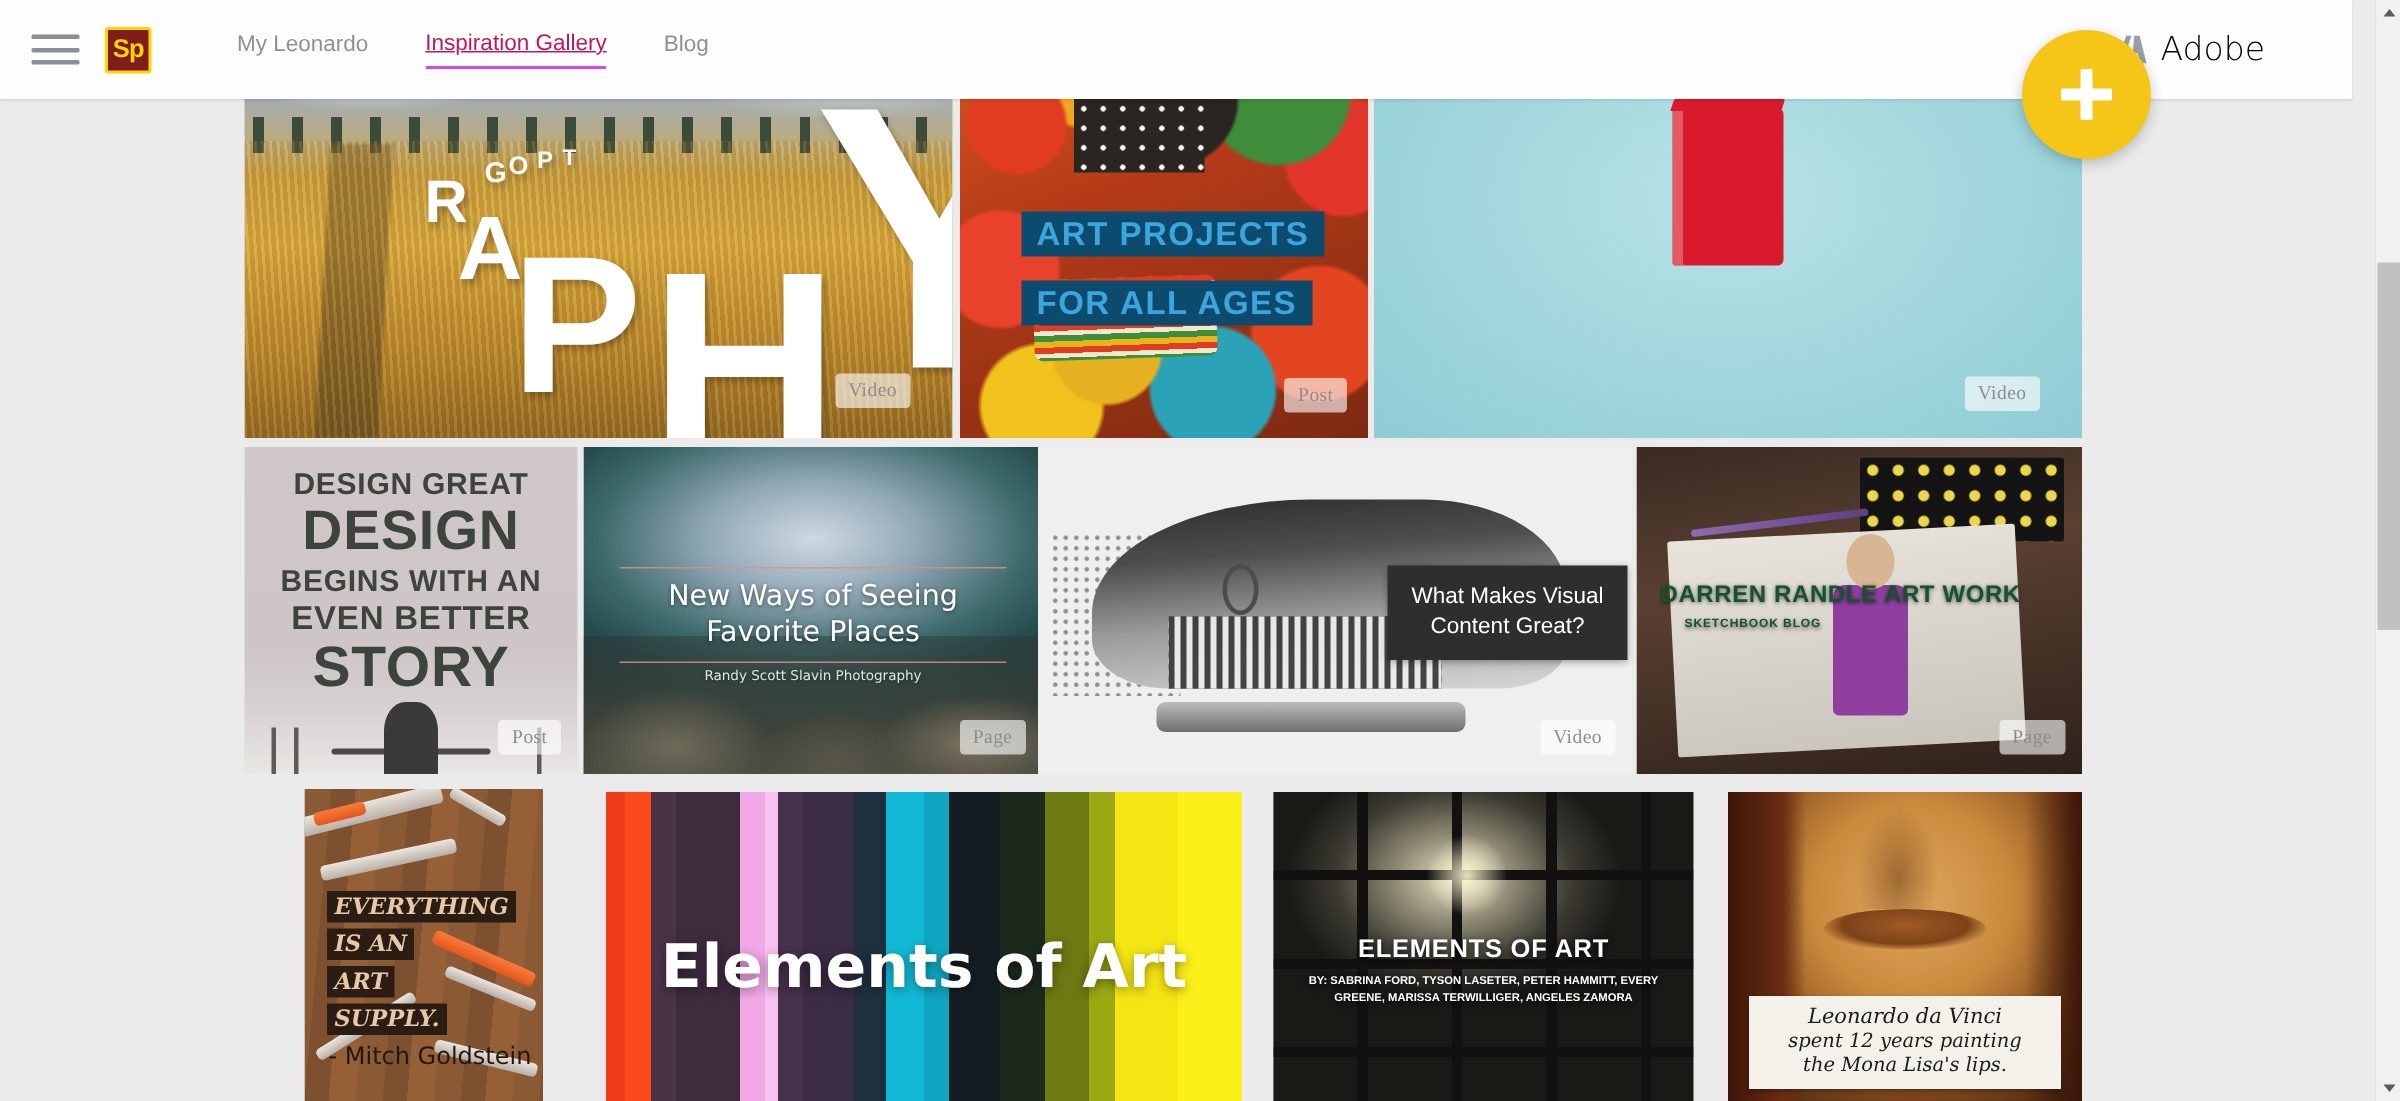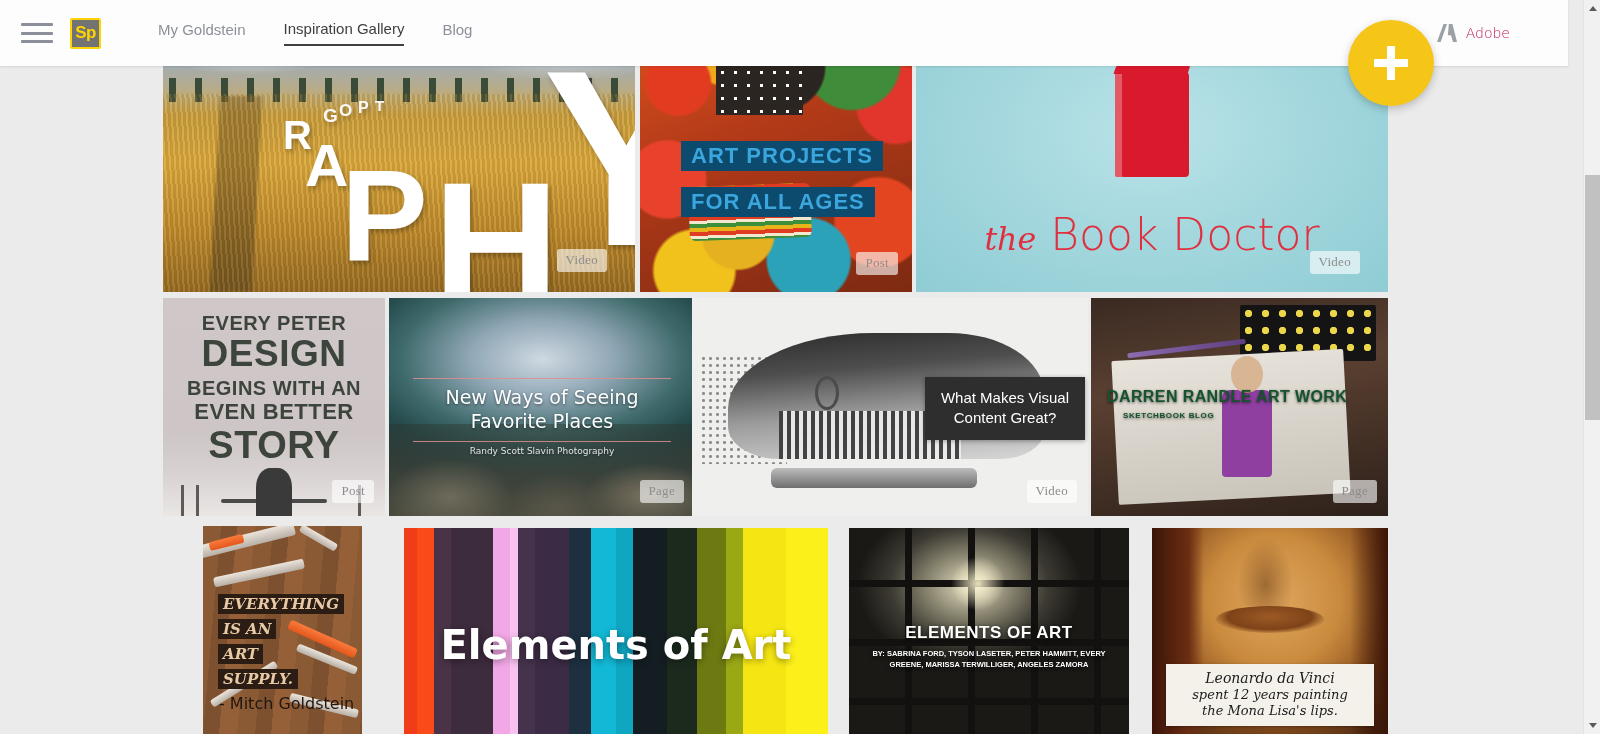--- a/index.html
+++ b/index.html
@@ -23,21 +23,21 @@
     width: 34px; height: 24px;
     margin-left: 20px; margin-right: 16px;
     display: flex; flex-direction: column; justify-content: space-between;
     cursor: pointer; padding: 2px 1px;
   }
   #hamburger span { display:block; height: 3px; background: #8a8f99; border-radius: 1px; }
 
   #brand { display: flex; align-items: center; cursor: pointer; }
   #sp-logo {
     width: 31px; height: 31px;
-    background: #737373;
+    background: #7f1d1d;
     border: 2px solid #ffd400;
     border-radius: 2px;
     color: #ffd400;
     font-size: 17px; font-weight: bold;
     display: flex; align-items: center; justify-content: center;
     letter-spacing: -0.5px;
     font-family: "Liberation Sans", sans-serif;
   }
   #brand-name {
     margin-left: 13px;
@@ -52,28 +52,28 @@
   #navlinks { display: flex; align-items: center; margin-left: 57px; height: 100%; }
   .navlink {
     font-size: 15px;
     color: #8c9199;
     margin-right: 38px;
     cursor: pointer;
     padding-bottom: 7px;
     position: relative;
     white-space: nowrap;
   }
-  .navlink.active { color: #404040; border-bottom: 2px solid #404040; }
+  .navlink.active { color: #be185d; border-bottom: 2px solid #d946ef; text-decoration: underline; }
 
   #adobe-corner {
     margin-left: auto; margin-right: 58px;
     display: flex; align-items: center; gap: 8px; cursor: pointer;
   }
   #adobe-mark { width: 22px; height: 20px; display:block; }
-  #adobe-word { font-size: 14px; color: #be185d; font-family: "DejaVu Sans", sans-serif; font-weight: 300; }
+  #adobe-word { font-size: 22px; color: #000000; font-family: "DejaVu Sans", sans-serif; font-weight: 300; }
 
   
   #fab {
     position: absolute;
     left: 1348px; top: 20px;
     width: 86px; height: 86px;
     border-radius: 50%;
     background: #f5c518;
     box-shadow: 0 3px 9px rgba(0,0,0,.22);
     z-index: 60;
@@ -359,36 +359,32 @@
     </div>
     <div class="art-title-band" style="left:41px; top:163px;">
       <span style="font-size:22px;">FOR ALL AGES</span>
     </div>
     <div class="badge" style="right:14px; bottom:17px;">Post</div>
   </div>
 
   <div class="card" style="left:916px; top:24px; width:472px; height:268px;">
     <div class="art-book"></div>
     <div class="book-glyph" style="top:48px;"></div>
-    <div class="book-title" style="top:185px; font-size:44px;">
-      <i>the</i>
-      <span>Book Doctor</span>
-    </div>
     <div class="badge" style="right:28px; bottom:18px;">Video</div>
   </div>
 
   <div class="card" style="left:163px; top:298px; width:222px; height:218px;">
     <div class="art-design">
       <div class="design-tree" style="left:8%;"></div>
       <div class="design-tree" style="left:15%;"></div>
       <div class="design-tree" style="left:88%;"></div>
       <div class="design-arms"></div>
       <div class="design-person"></div>
     </div>
-    <div class="design-txt" style="top:15px; font-size:20px;">EVERY PETER</div>
+    <div class="design-txt" style="top:15px; font-size:20px;">DESIGN GREAT</div>
     <div class="design-txt" style="top:37px; font-size:37px;">DESIGN</div>
     <div class="design-txt" style="top:80px; font-size:20px;">BEGINS WITH AN</div>
     <div class="design-txt" style="top:103px; font-size:22px;">EVEN BETTER</div>
     <div class="design-txt" style="top:128px; font-size:38px;">STORY</div>
     <div class="badge" style="right:11px; bottom:13px;">Post</div>
   </div>
 
   <div class="card" style="left:389px; top:298px; width:306px; height:218px;">
     <div class="art-seeing">
       <div class="seeing-rocks"></div>
@@ -484,21 +480,21 @@
 <div id="topnav">
   <div id="hamburger">
     <span></span>
       <span></span>
       <span></span>
   </div>
   <div id="brand">
     <div id="sp-logo">Sp</div>
   </div>
   <div id="navlinks">
-    <div class="navlink">My Goldstein</div>
+    <div class="navlink">My Leonardo</div>
     <div class="navlink active">Inspiration Gallery</div>
     <div class="navlink">Blog</div>
   </div>
   <div id="adobe-corner">
     <svg id="adobe-mark" viewBox="0 0 24 22">
       <path d="M1 21 L8.2 1 L12 1 L5 21 Z" fill="#9aa0a6"></path>
       <path d="M14 1 L18 1 L23 21 L18.6 21 L16.4 13.6 L13 13.6 Z" fill="#9aa0a6"></path>
     </svg>
     <span id="adobe-word">Adobe</span>
   </div>

